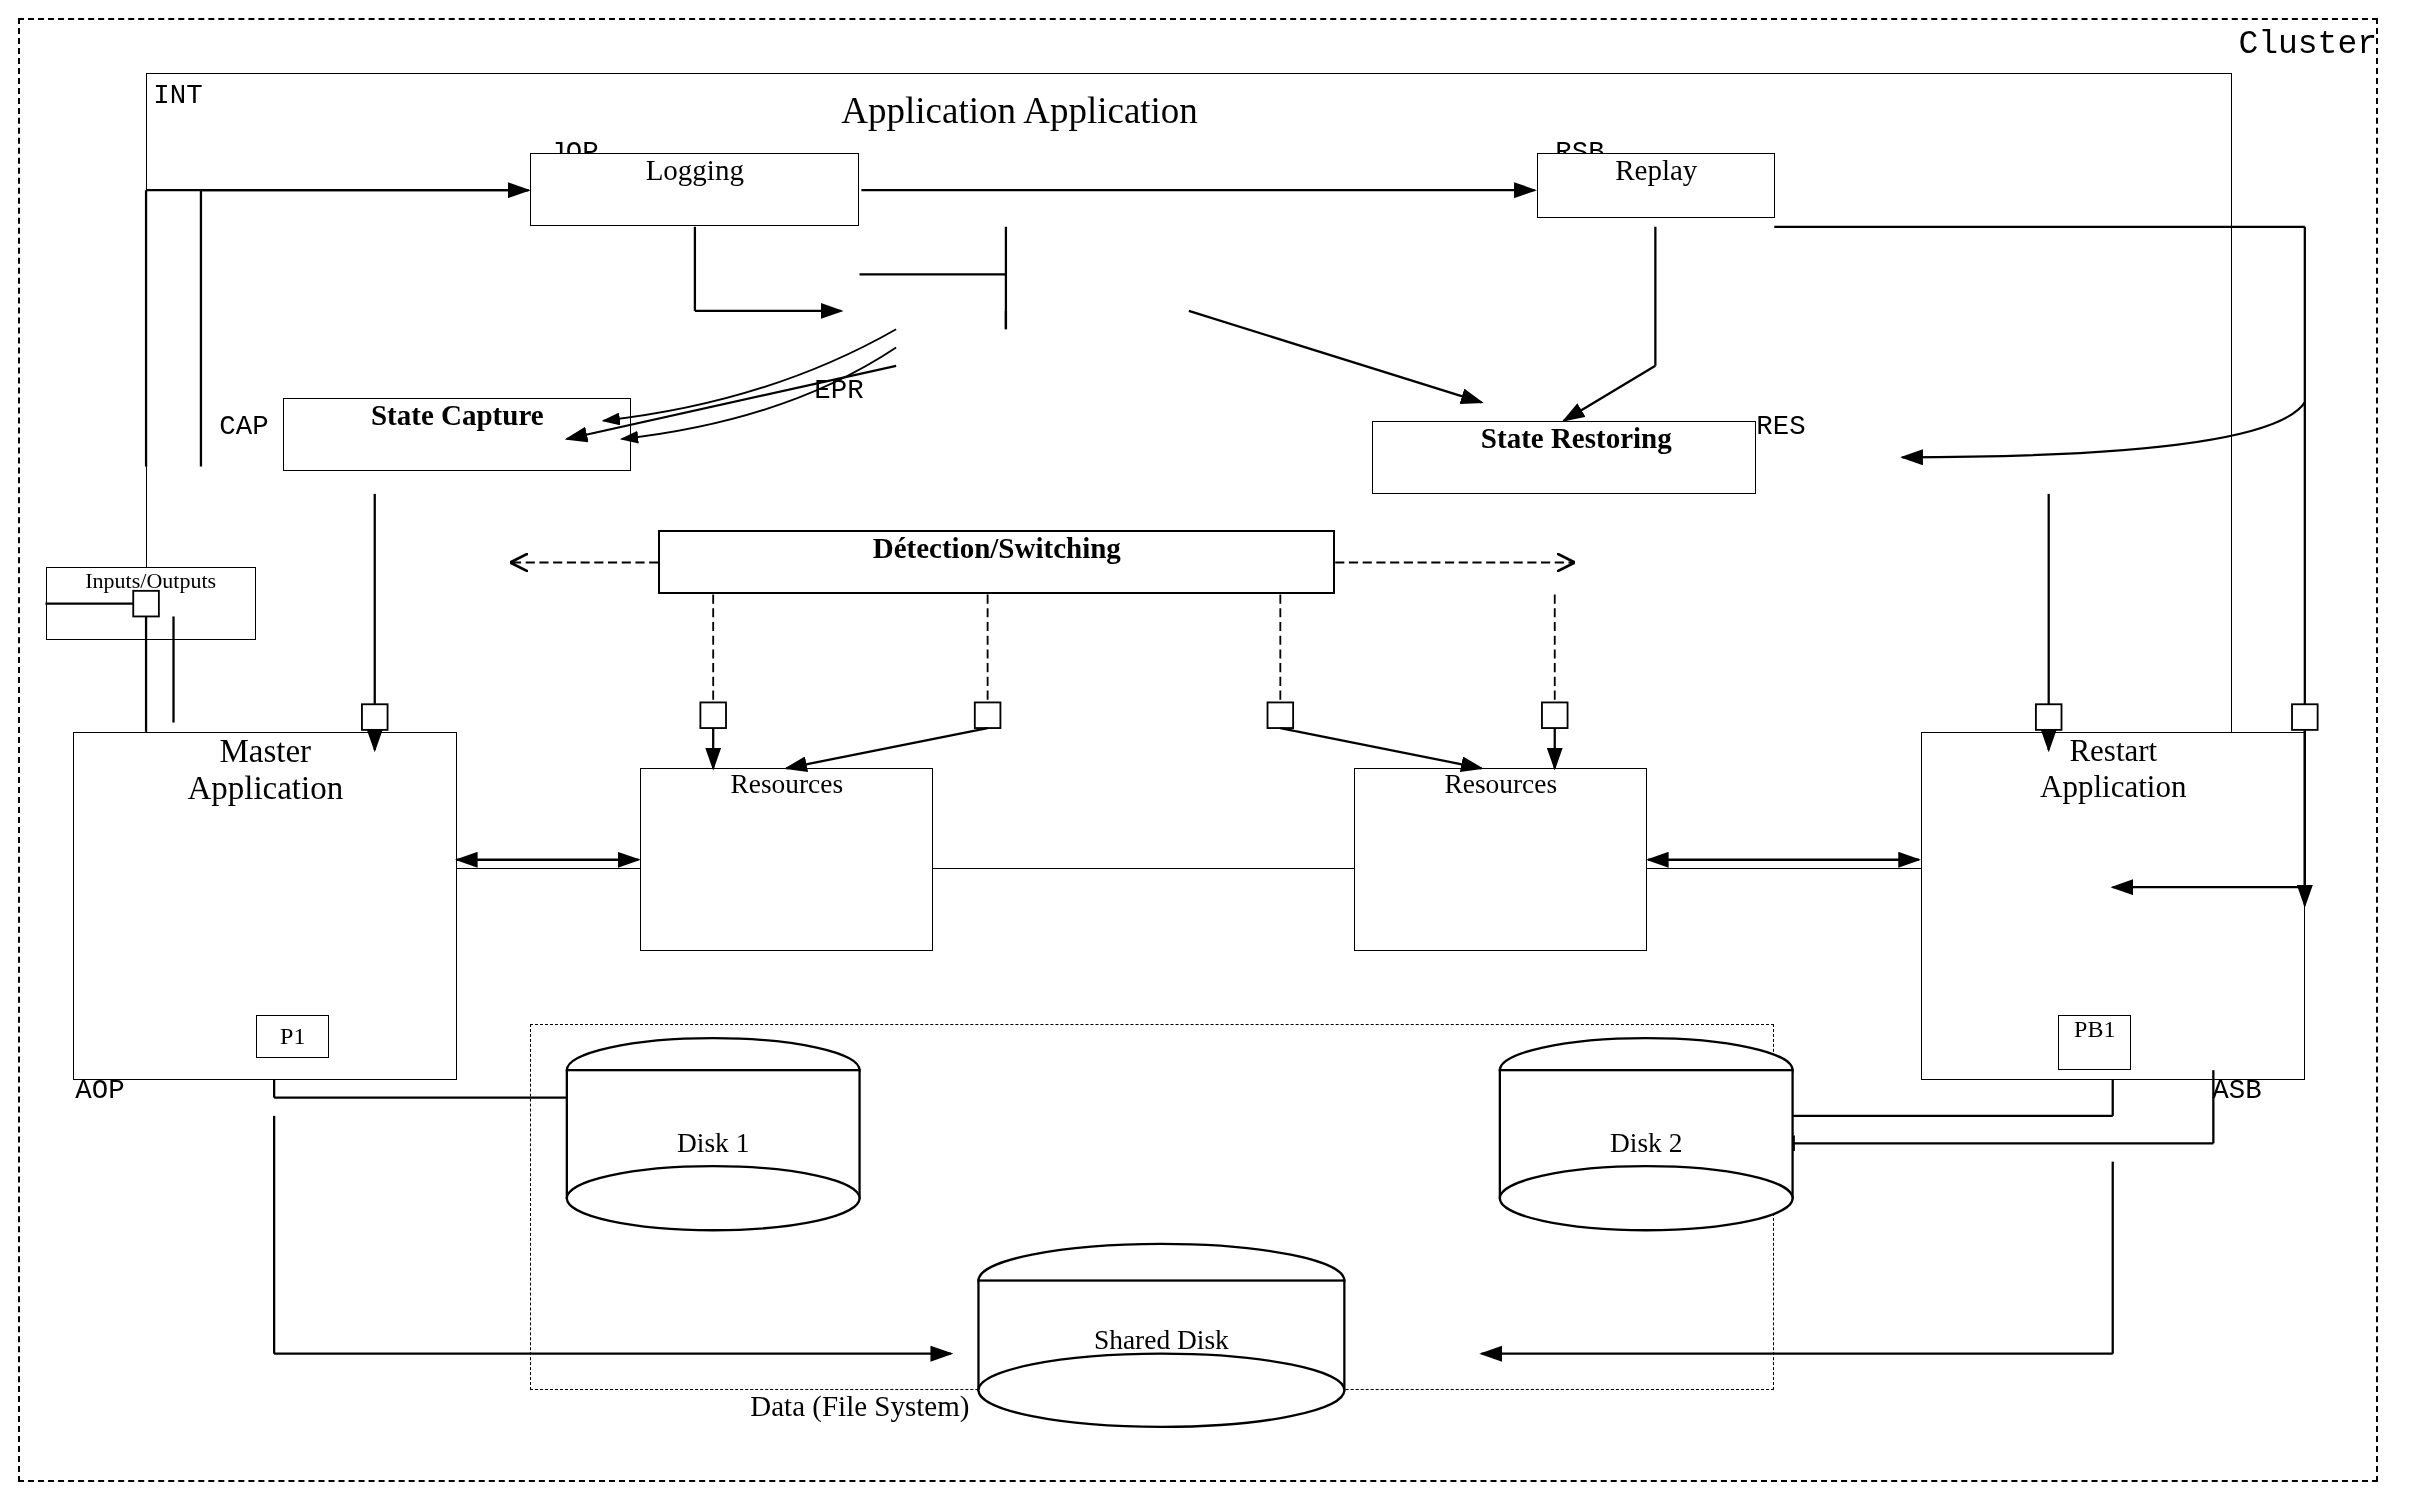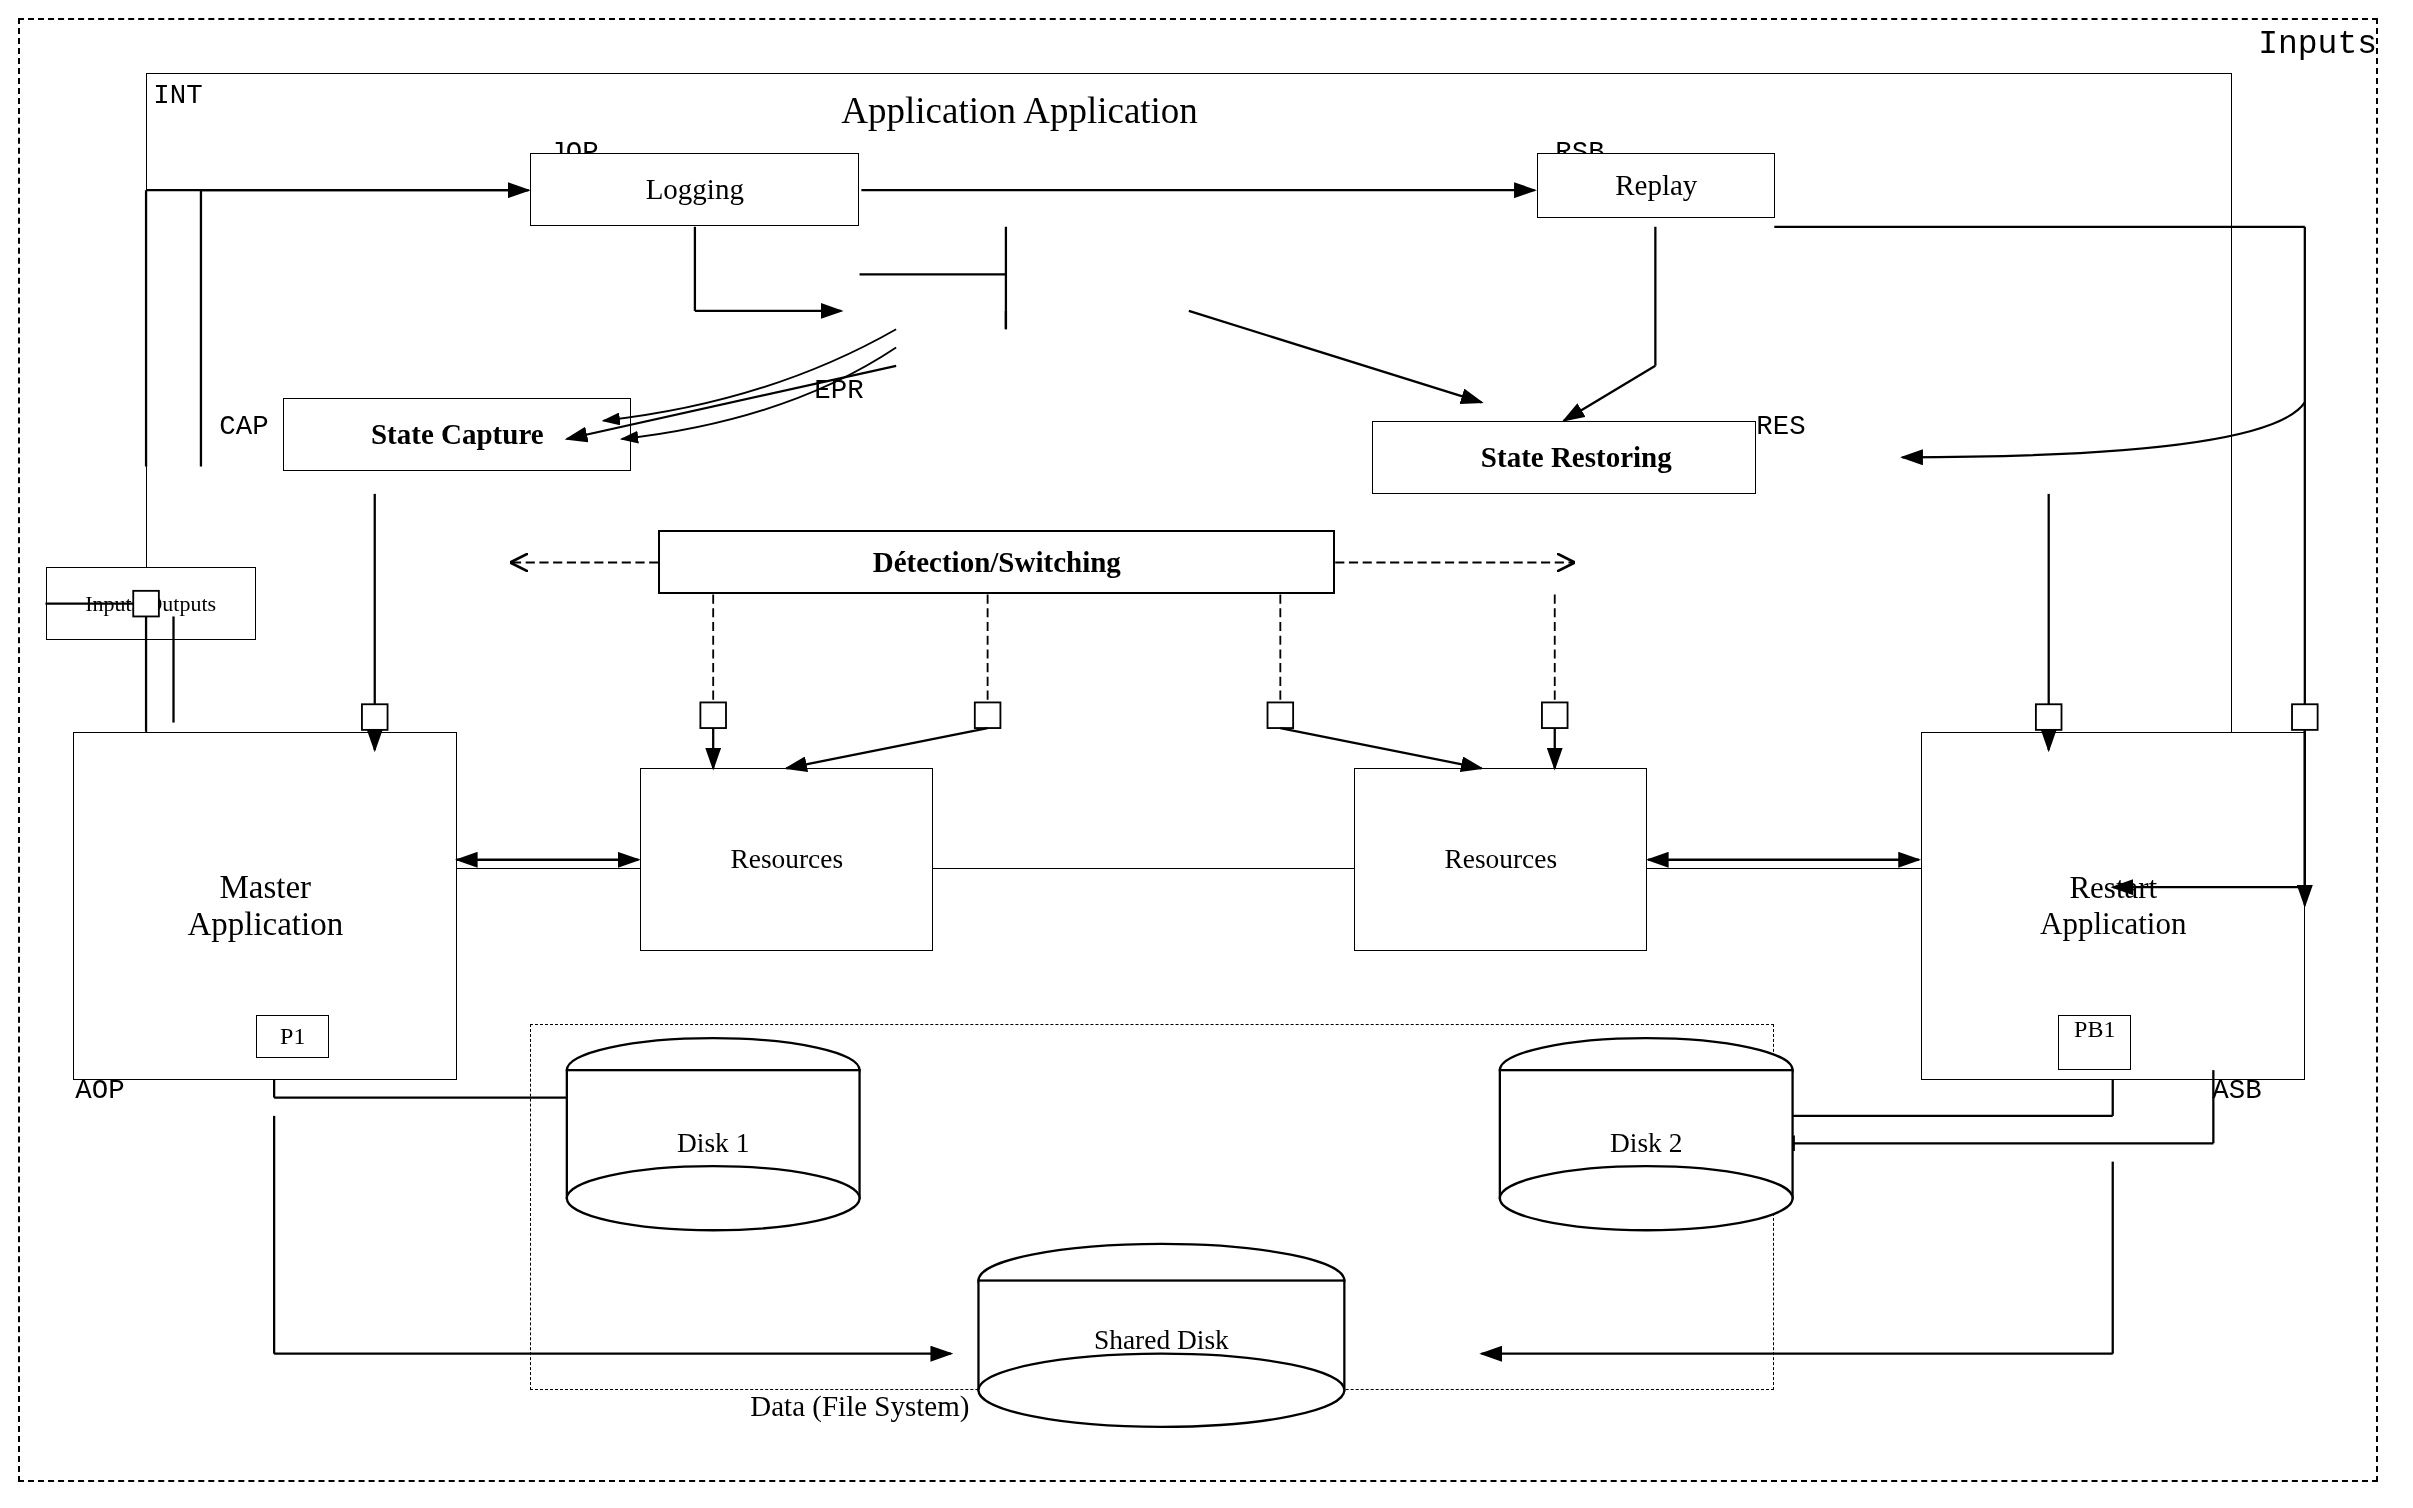--- a/index.html
+++ b/index.html
@@ -47,21 +47,20 @@
       height: 796px;
       border: 1.8px solid #000;
     }
 
     
     .box {
       position: absolute;
       border: 1.8px solid #000;
       background: #fff;
       display: flex;
-      align-items: center;
       justify-content: center;
       text-align: center;
     }
 
     
     .logging-box {
       top: 135px;
       left: 512px;
       width: 329px;
       height: 73px;
@@ -209,21 +208,21 @@
       pointer-events: none;
     }
   </style>
 </head>
 <body>
 
 <div class="diagram-container">
 
   <div class="cluster-border"></div>
 
-  <span class="cluster-label">Inputs</span>
+  <span class="cluster-label">Cluster</span>
 
   <div class="int-app-border"></div>
 
   <span class="label" style="top:62px;left:135px;">INT</span>
 
   <span style="position:absolute;top:71px;left:823px;font-size:37px;">Application Application</span>
 
   <span class="label" style="top:119px;left:531px;">JOP</span>
 
   <span class="label" style="top:119px;left:1537px;">RSB</span>

